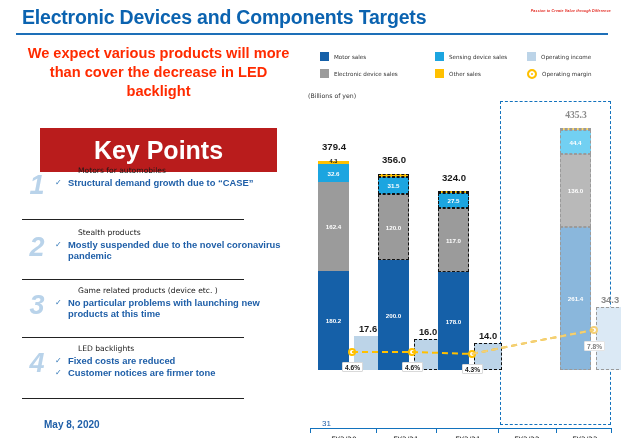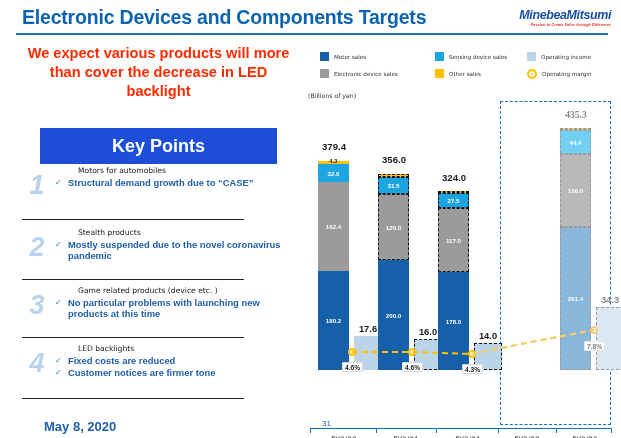--- a/index.html
+++ b/index.html
@@ -16,39 +16,39 @@
   #brand-name{font-size:12.5px;font-weight:bold;font-style:italic;color:#1b4fa0;letter-spacing:-0.4px;}
   #brand-tagline{font-size:3.6px;font-weight:bold;font-style:italic;color:#e2231a;letter-spacing:0.15px;margin-top:1px;}
   #title-rule{position:absolute;left:16px;top:33px;width:592px;height:2px;background:#1d6fb8;}
 
   
   #headline{
     position:absolute;left:16px;top:44px;width:285px;text-align:center;
     font-size:14.6px;font-weight:bold;color:#ff2b00;line-height:19px;
   }
   #key-points-banner{
-    position:absolute;left:40px;top:128px;width:237px;height:36px;
-    background:#1d4ed8;color:#ffffff;font-size:18px;font-weight:bold;
+    position:absolute;left:40px;top:128px;width:237px;height:44px;
+    background:#b91c1c;color:#ffffff;font-size:25px;font-weight:bold;
     display:flex;align-items:center;justify-content:center;
   }
   .kp-row{position:absolute;left:22px;width:276px;}
   .kp-num{
     position:absolute;left:0;top:6px;width:30px;text-align:center;
     font-size:27px;font-weight:bold;font-style:italic;color:#b9d3ea;line-height:27px;
   }
   .kp-head{
     margin-left:56px;font-size:7.6px;color:#1a1a1a;line-height:10px;
     font-family:"DejaVu Sans", sans-serif;
   }
   .kp-bullet{margin-left:33px;display:flex;align-items:flex-start;margin-top:1px;}
   .kp-check{color:#2e75b6;font-size:8px;line-height:11px;width:13px;flex:0 0 13px;}
   .kp-text{font-size:9.4px;font-weight:bold;color:#1f5fa8;line-height:11.4px;}
   .kp-rule{position:absolute;left:22px;width:222px;height:1px;background:#222;}
 
-  #footer-date{position:absolute;left:44px;top:419px;font-size:13px;font-weight:bold;color:#1f5fa8;}
+  #footer-date{position:absolute;left:44px;top:419px;font-size:10px;font-weight:bold;color:#1f5fa8;}
   #footer-page{position:absolute;left:322px;top:419px;font-size:8px;color:#1f5fa8;}
 
   
   #chart{position:absolute;left:306px;top:44px;width:308px;height:346px;}
   #legend{position:absolute;left:4px;top:8px;width:300px;height:34px;}
   .lg{position:absolute;display:flex;align-items:center;}
   .lg .sw{width:9px;height:9px;margin-right:5px;}
   .lg .lb{font-size:5.6px;color:#303030;white-space:nowrap;font-family:"DejaVu Sans", sans-serif;}
   #units{position:absolute;left:2px;top:48px;font-size:6.2px;color:#333;font-family:"DejaVu Sans", sans-serif;}
 
@@ -85,21 +85,20 @@
   .margin-label.img{color:#7f7f7f;border-color:#e4e4e4;}
   .marker{position:absolute;width:8px;height:8px;border-radius:50%;
           background:#ffffff;border:2.4px solid #ffc000;box-sizing:border-box;}
   .marker.img{border-color:#f2cf79;}
 </style>
 </head>
 <body>
 
 <div id="slide-title">Electronic Devices and Components Targets</div>
 <div id="brand-logo">
-  <div id="brand-name">MinebeaMitsumi</div>
   <div id="brand-tagline">Passion to Create Value through Difference</div>
 </div>
 <div id="title-rule"></div>
 
 <div id="headline">We expect various products will more than cover the decrease in LED backlight</div>
 <div id="key-points-banner">Key Points</div>
 
 <div class="kp-row" style="top:166px;">
   <div class="kp-num">1</div>
   <div class="kp-head">Motors for automobiles</div>

